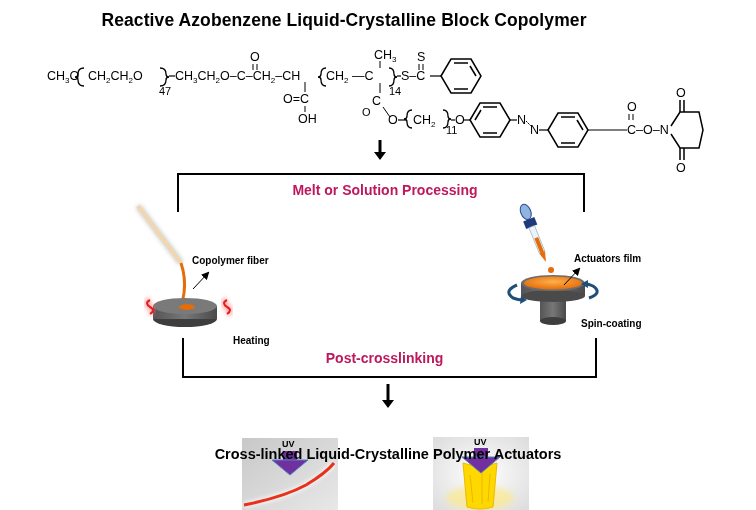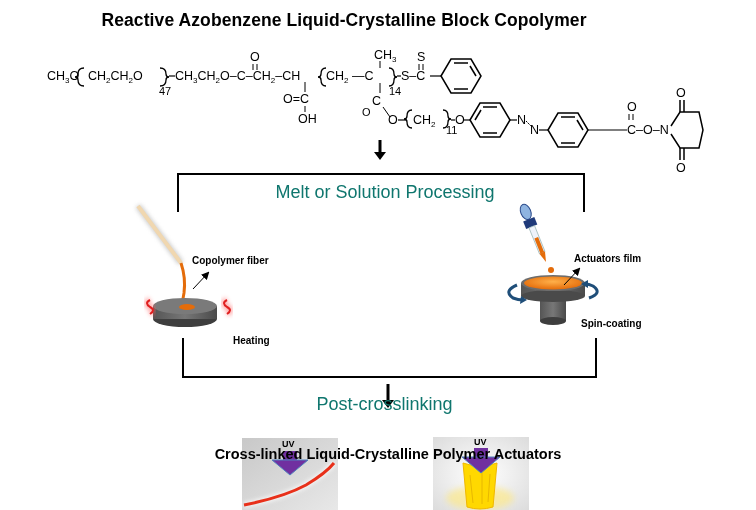--- a/index.html
+++ b/index.html
@@ -1,19 +1,19 @@
 <!DOCTYPE html>
 <html><head>
 <meta charset="utf-8">
 <style>
   html,body{margin:0;padding:0;background:#fff;}
   body{width:756px;height:510px;position:relative;overflow:hidden;font-family:"Liberation Sans",sans-serif;color:#000;}
   .abs{position:absolute;}
   .title{left:0;width:688px;top:10px;text-align:center;font-weight:bold;font-size:17.5px;letter-spacing:0.1px;}
-  .red{color:#0f766e;font-weight:normal;font-size:18px;}
+  .red{color:#be185d;font-weight:bold;font-size:14px;}
   .lbl{font-size:10px;font-weight:bold;}
   .sectitle{font-weight:bold;font-size:14.5px;}
   svg{position:absolute;left:0;top:0;}
 </style>
 </head>
 <body>
 
 <div class="abs title">Reactive Azobenzene Liquid-Crystalline Block Copolymer</div>
 
 <svg width="756" height="510">
@@ -213,21 +213,21 @@
     <path d="M463,463 q17,6 34,0 l-4,44 q-13,4 -26,0 z" fill="#ffd800" stroke="#f0b800" stroke-width="1"></path>
     <path d="M470,475 l3,28 M482,472 l0,32 M490,474 l-2,28" stroke="#e8b800" stroke-width="1" fill="none"></path>
     <g>
       <rect x="474" y="448" width="14" height="10" fill="#7030a0"></rect>
       <polygon points="462,457 500,457 481,473" fill="#7030a0" stroke="#4f81bd" stroke-width="1"></polygon>
     </g>
   </g>
 </svg>
 
 <div class="abs red" style="left:0;width:756px;top:182px;text-align:center;padding-left:14px;box-sizing:border-box;">Melt or Solution Processing</div>
-<div class="abs red" style="left:0;width:756px;top:350px;text-align:center;padding-left:13px;box-sizing:border-box;margin-top:44px;">Post-crosslinking</div>
+<div class="abs red" style="left:0;width:756px;top:350px;text-align:center;padding-left:13px;box-sizing:border-box;">Post-crosslinking</div>
 
 <div class="abs lbl" style="left:192px;top:255px;">Copolymer fiber</div>
 <div class="abs lbl" style="left:233px;top:335px;">Heating</div>
 <div class="abs lbl" style="left:574px;top:253px;">Actuators film</div>
 <div class="abs lbl" style="left:581px;top:318px;">Spin-coating</div>
 
 <div class="abs sectitle" style="left:0;width:756px;top:414px;text-align:center;padding-left:20px;box-sizing:border-box;margin-top:32px;">Cross-linked Liquid-Crystalline Polymer Actuators</div>
 
 <div class="abs lbl" style="left:282px;top:439px;font-size:9px;">UV</div>
 <div class="abs lbl" style="left:474px;top:437px;font-size:9px;">UV</div>

